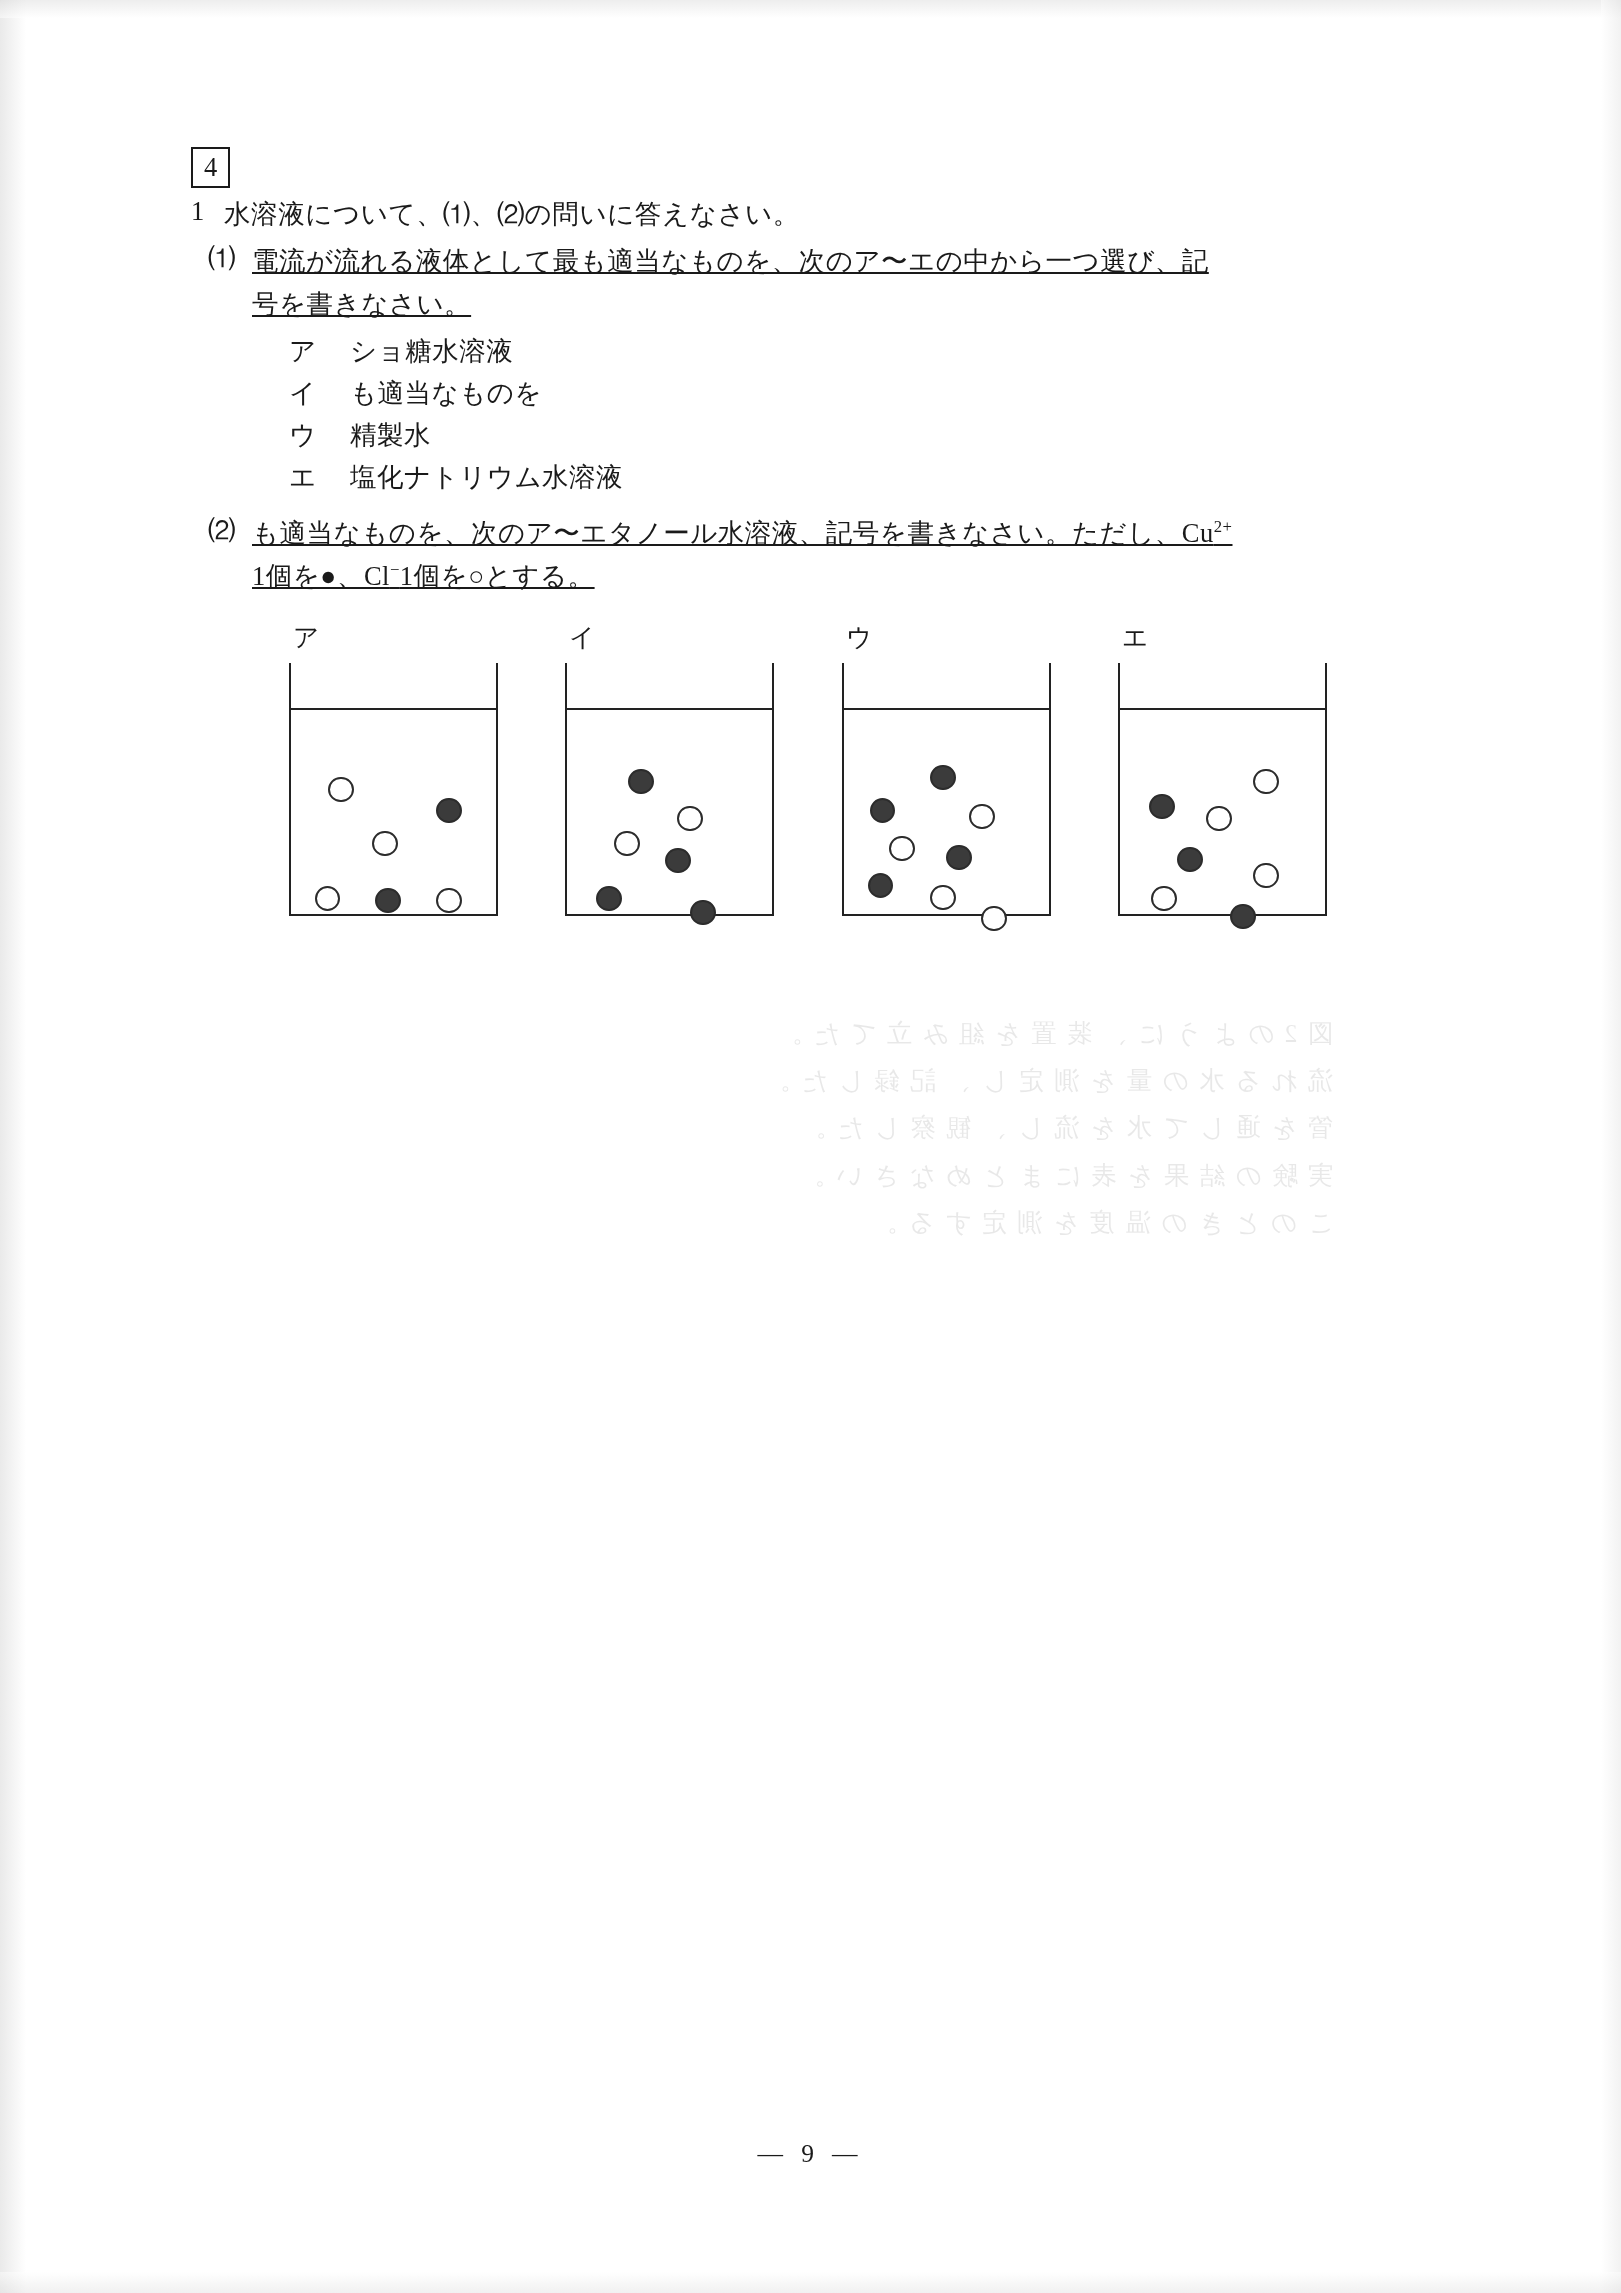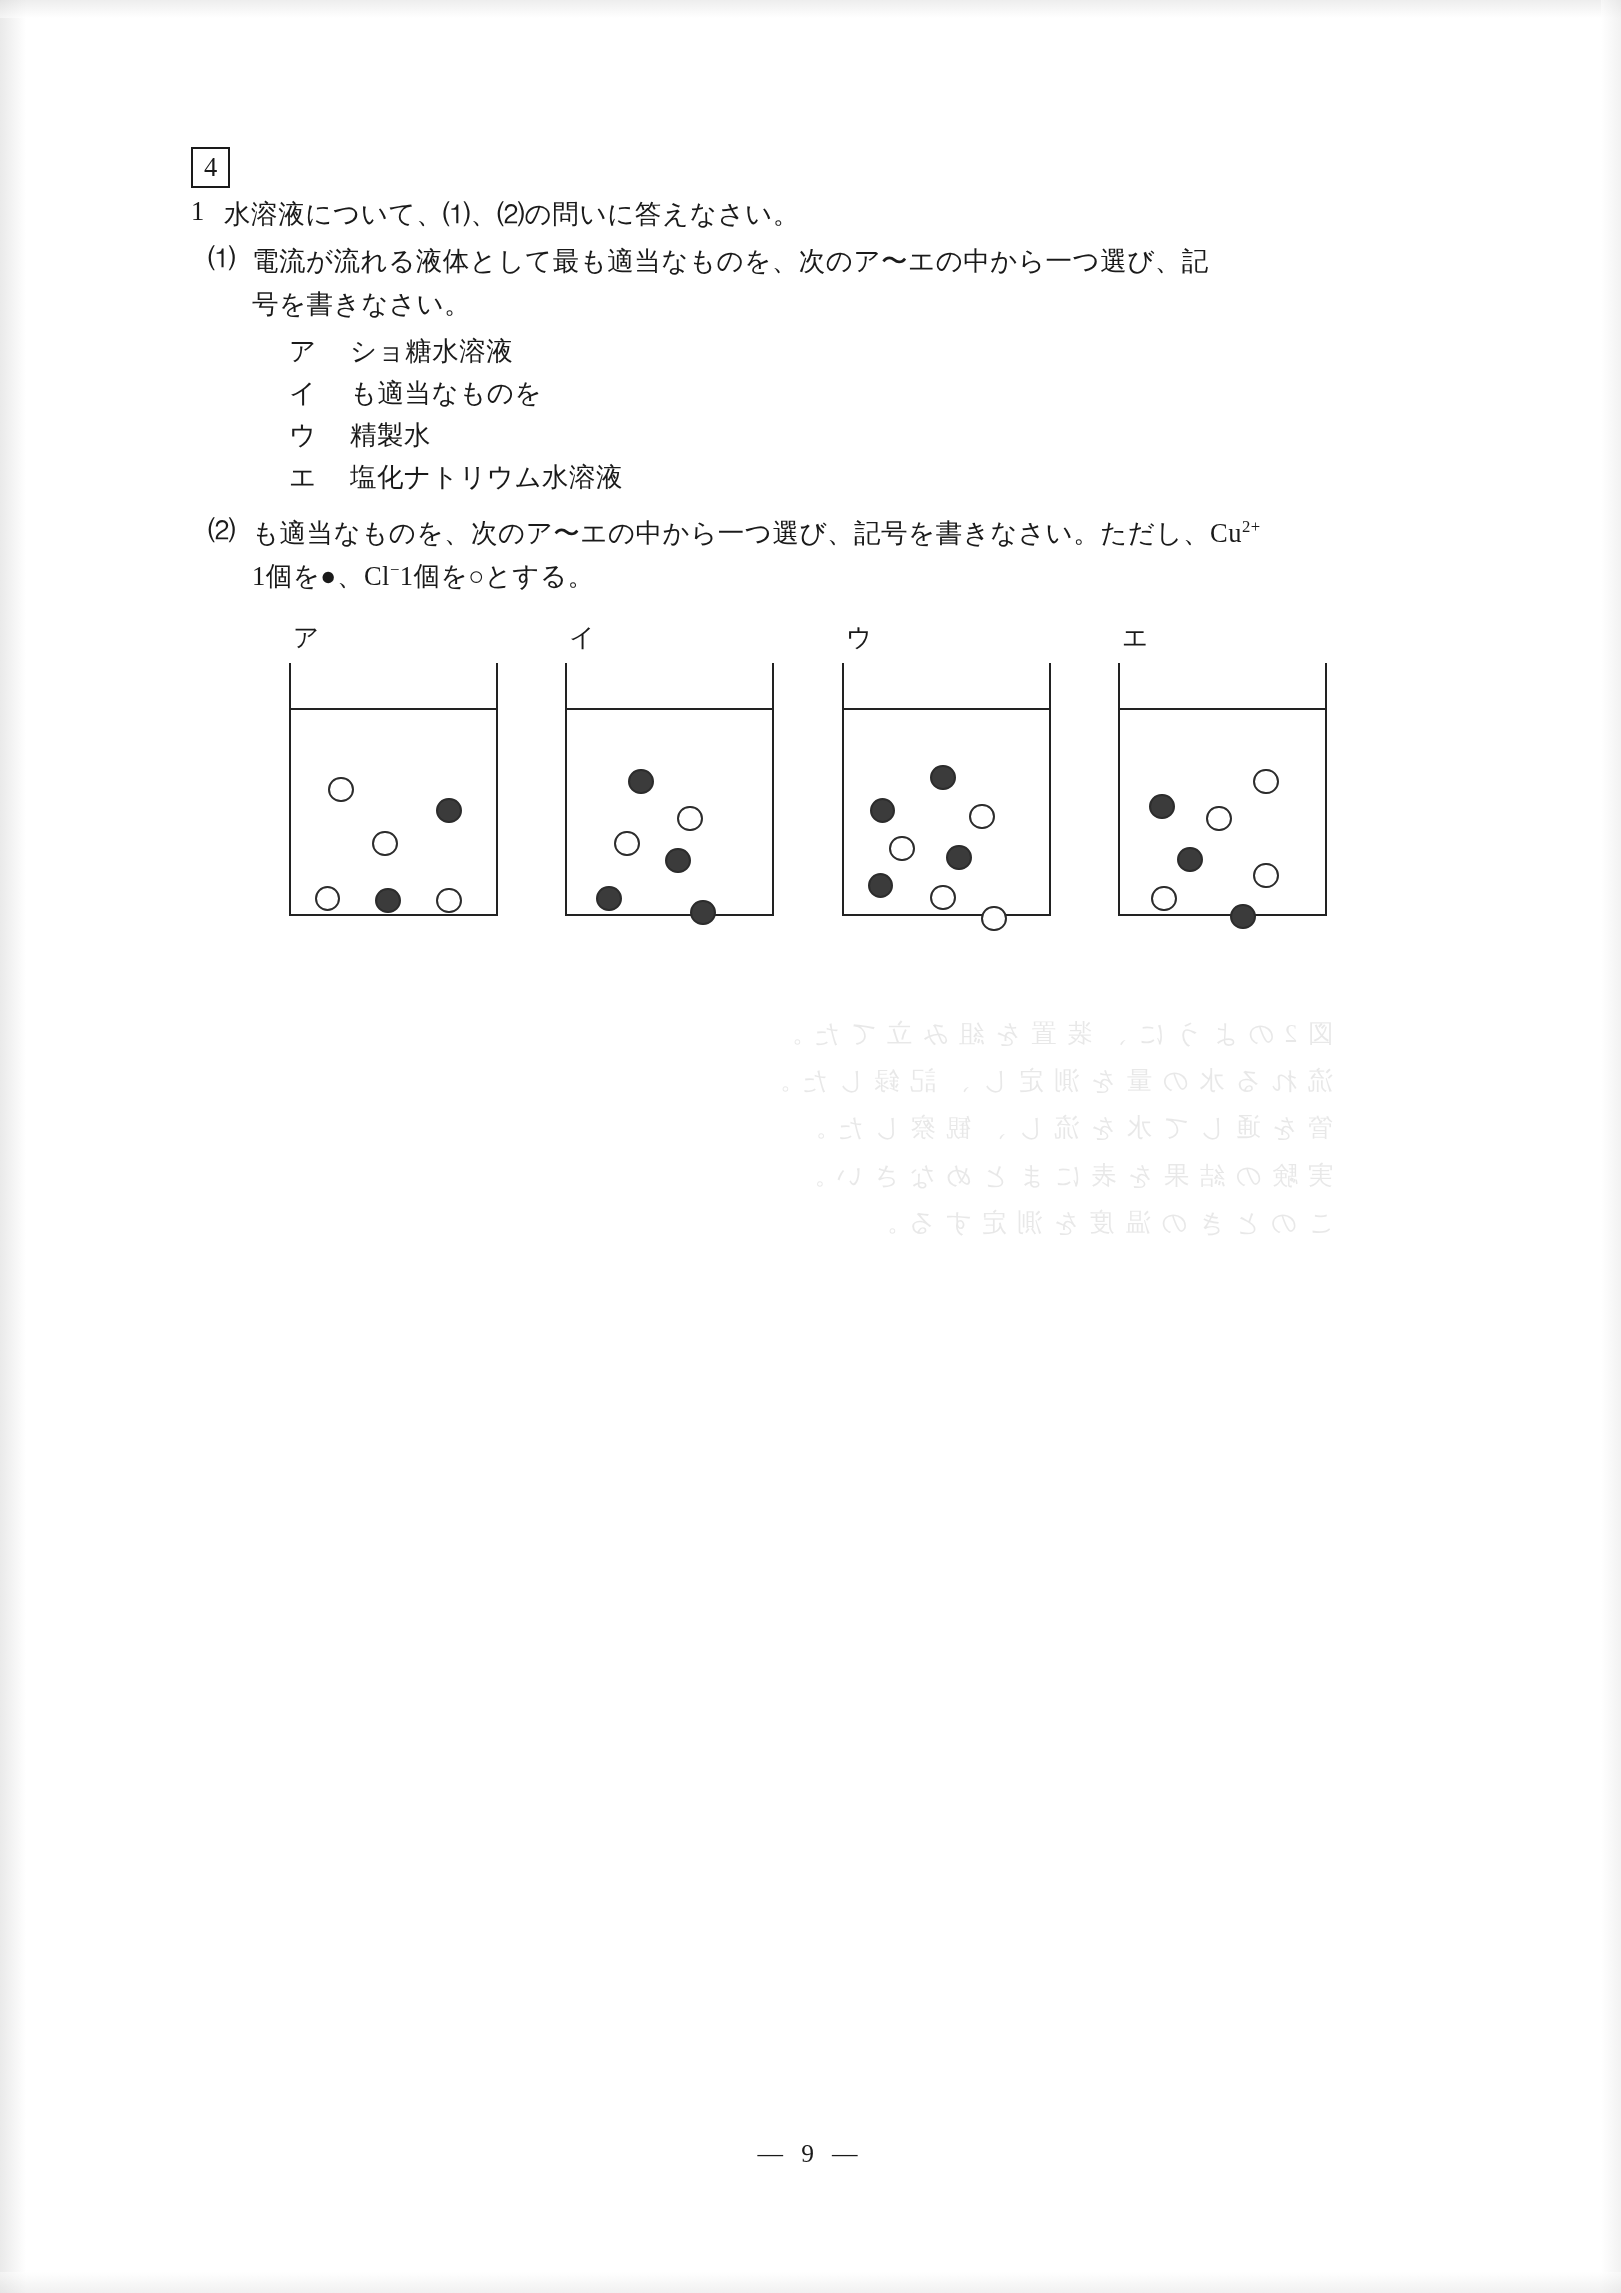--- a/index.html
+++ b/index.html
@@ -107,20 +107,21 @@
     width: 61px;
     flex: 0 0 auto;
     padding-left: 17.6px;
     box-sizing: border-box;
   }
   .subq .body {
     flex: 1 1 auto;
     line-height: 1.62;
     text-align: justify;
     text-justify: inter-character;
+    text-decoration: underline;
   }
   .subq .body .ind {
     display: block;
   }
 
   .choices {
     margin-top: 5.9px;
     margin-left: 98px;
     font-size: 26.5px;
     line-height: 1.58;
@@ -269,21 +270,21 @@
       <div class="choice">
         <span class="lab">エ</span>
         <span>塩化ナトリウム水溶液</span>
       </div>
     </div>
 
     <div class="subq" style="margin-top:13.7px;">
       <div class="marker">⑵</div>
       <div class="body">
         <span class="ind">
-          <span>も適当なものを、次のア〜エの中から一つ選び、記号を書きなさい。ただし、Cu</span><sup class="ion">2+</sup>
+          <span>も適当なものを、次のア〜エタノール水溶液、記号を書きなさい。ただし、Cu</span><sup class="ion">2+</sup>
         </span>
         <span class="ind">
           <span>1個を●、Cl</span><sup class="ion">−</sup><span>1個を○とする。</span>
         </span>
       </div>
     </div>
 
     <div class="figure" id="figure-host">
         <div class="beaker-group" style="left: 0px;">
           <div class="beaker-label">ア</div>

